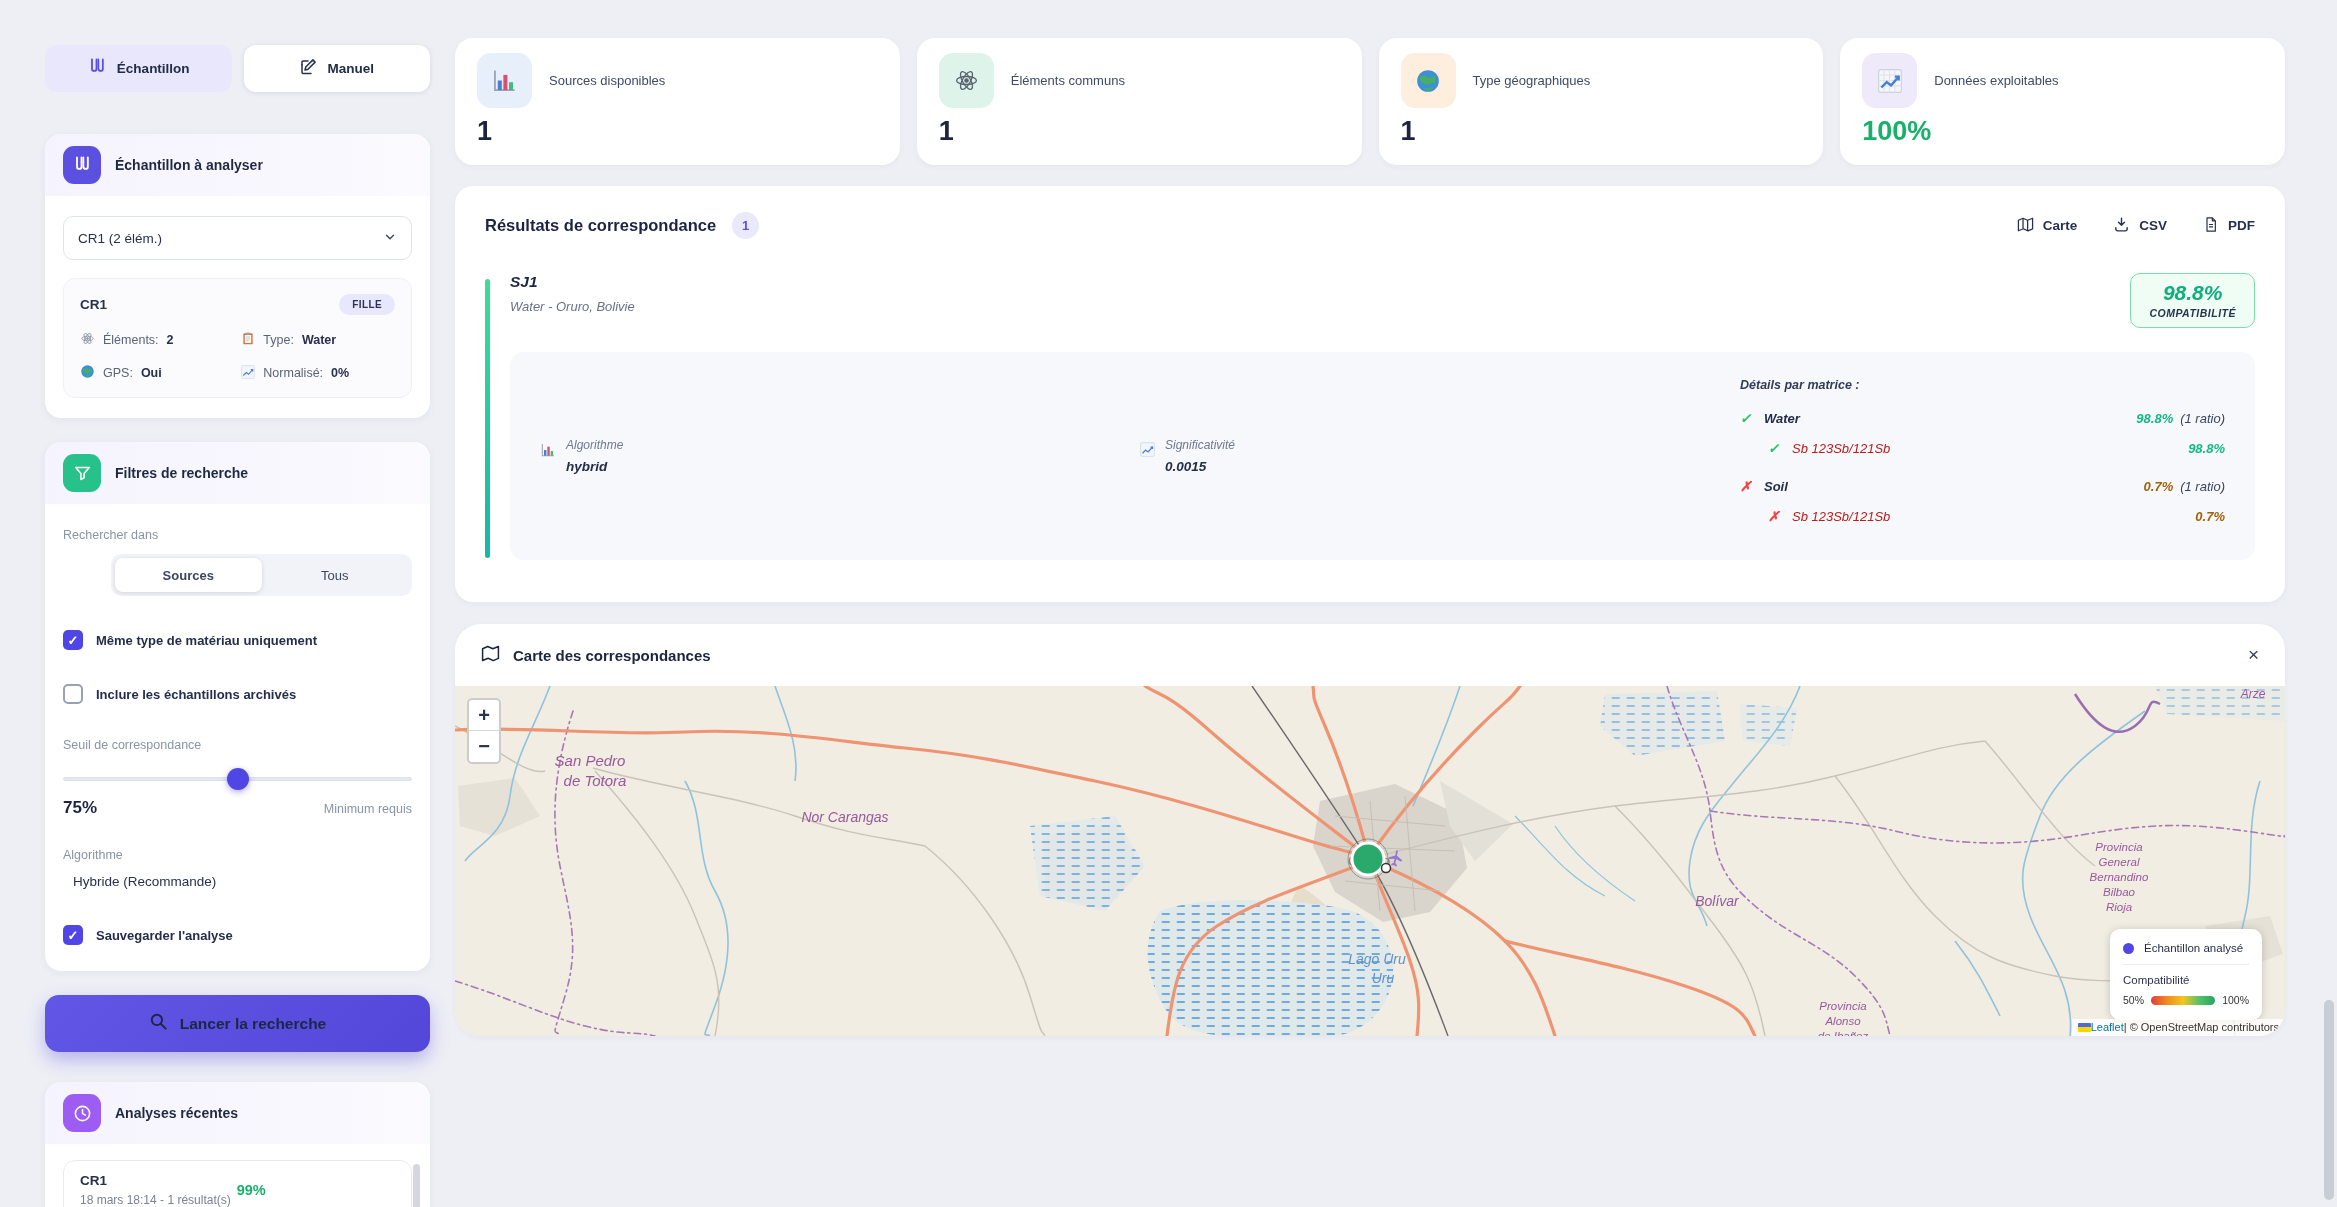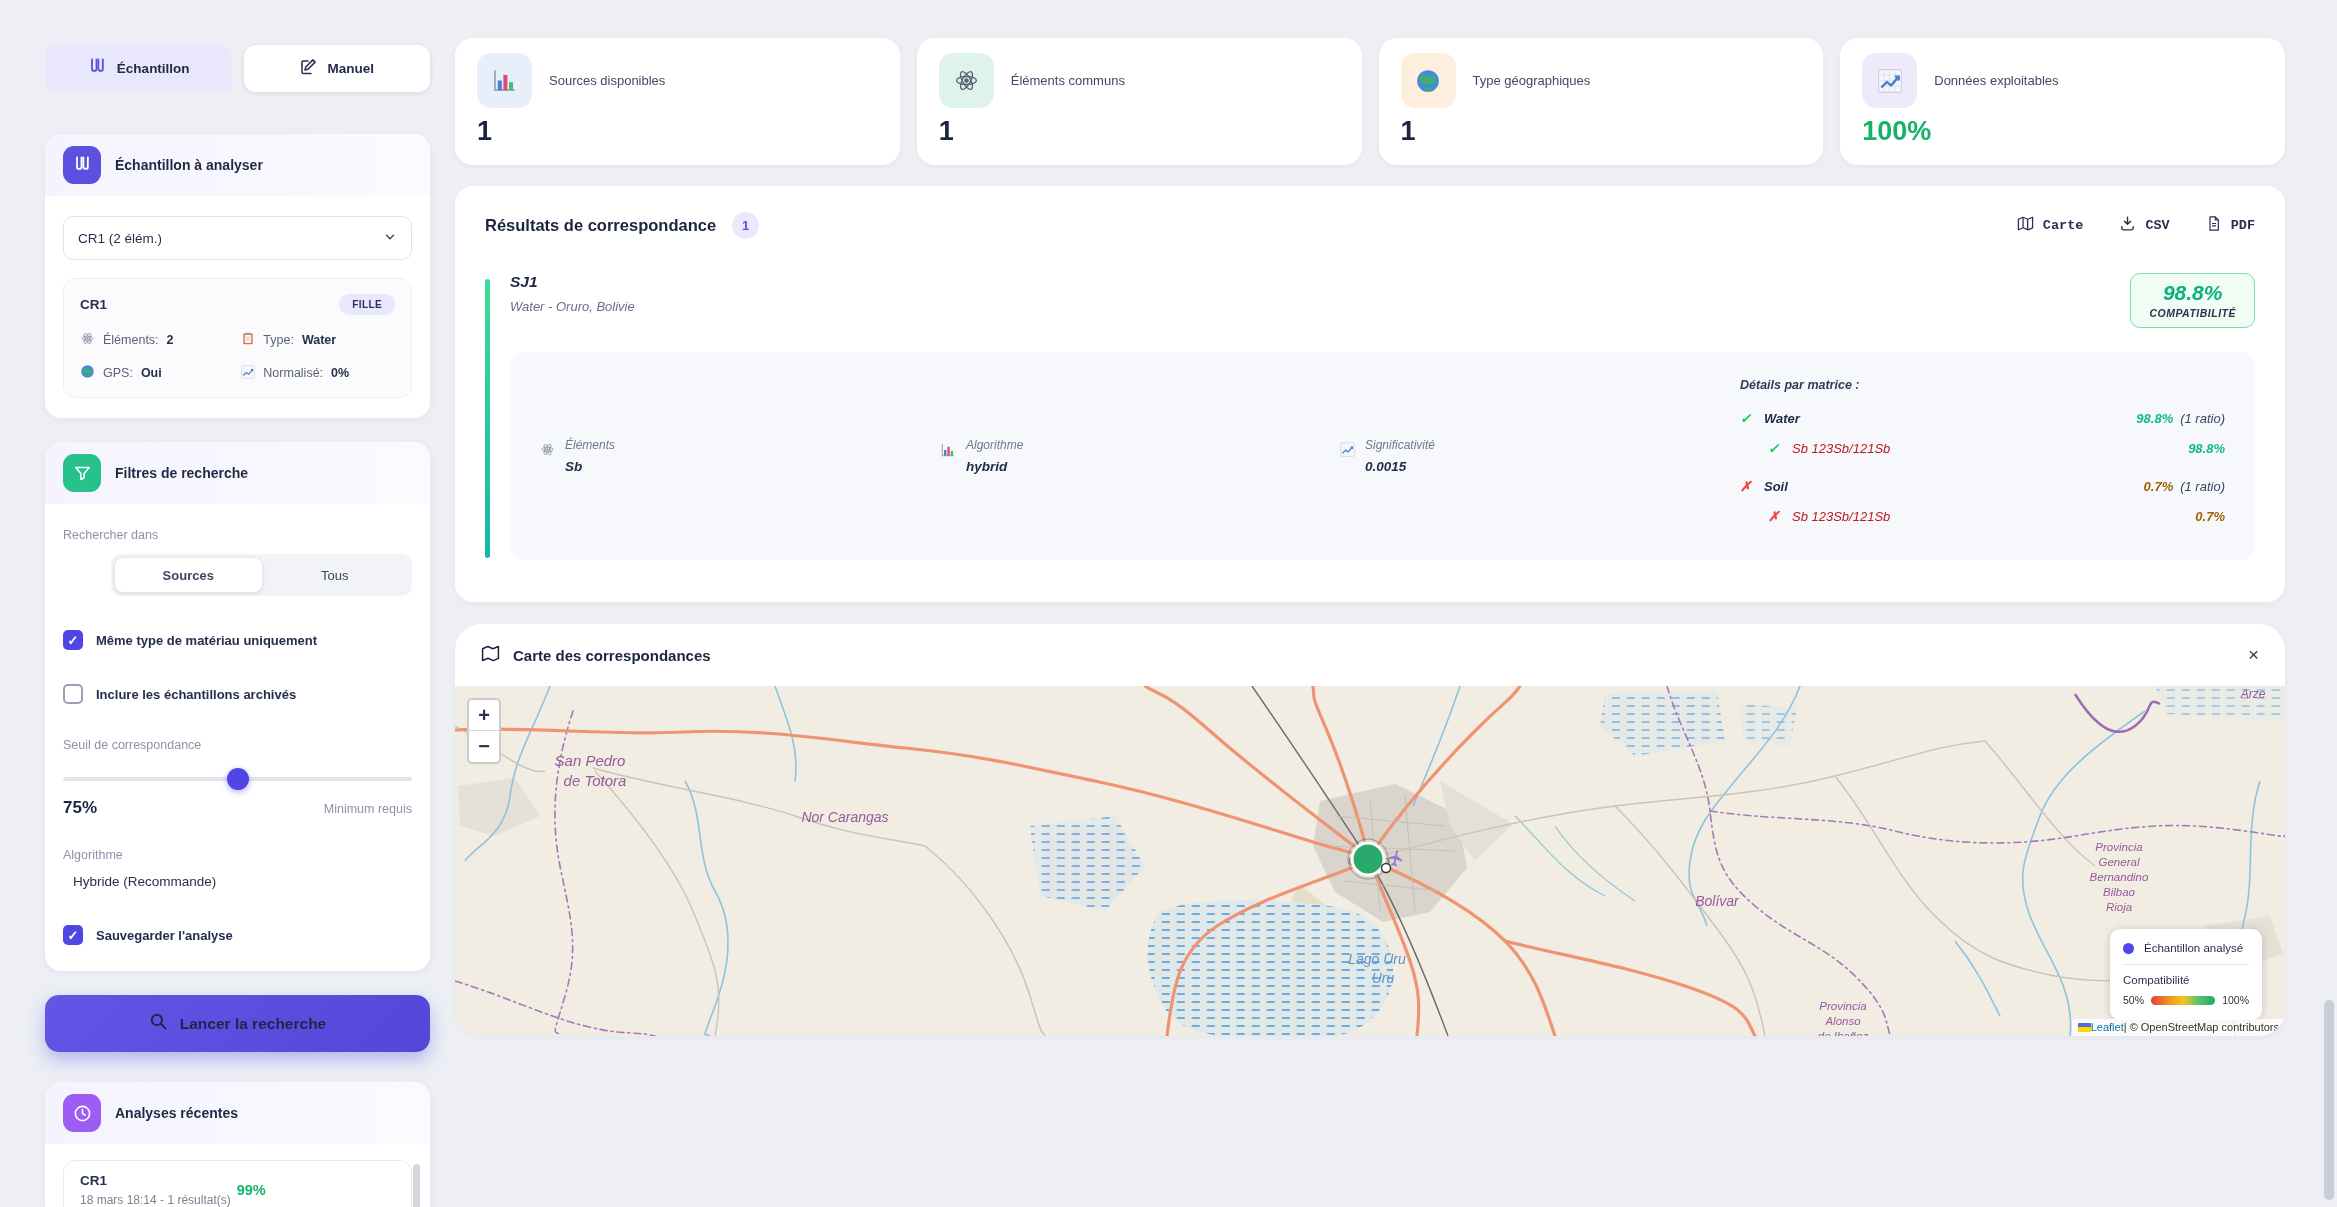--- a/index.html
+++ b/index.html
@@ -76,21 +76,21 @@
   .stat-label { font-size:13px; color:#3e4a66; }
   .stat-value { font-size:27px; font-weight:800; color:#1b2440; }
   .stat-value.green { color:#17b26a; }
 
   .results-card { background:#fff; border-radius:18px; padding:26px 30px 42px; margin-bottom:22px; box-shadow:0 2px 6px rgba(25,30,60,.04); }
   .results-head { display:flex; align-items:center; margin-bottom:34px; }
   .results-title { font-size:16.5px; font-weight:800; color:#1b2440; }
   .count-badge { width:27px; height:27px; border-radius:50%; background:#eae8fb; color:#5b51e2; font-size:13px;
                  font-weight:800; display:flex; align-items:center; justify-content:center; margin-left:16px; }
   .results-actions { margin-left:auto; display:flex; gap:36px; }
-  .action-btn { display:flex; align-items:center; gap:9px; font-size:13.5px; font-weight:700; color:#273050; cursor:pointer;font-family:Liberation Mono, monospace; }
+  .action-btn { display:flex; align-items:center; gap:9px; font-size:13.5px; font-weight:700; color:#273050; cursor:pointer; }
 
   .match { position:relative; padding-left:25px;font-style:italic; }
   .match-accent { position:absolute; left:0; top:6px; bottom:2px; width:5px; border-radius:3px;
                   background:linear-gradient(#3ddc97,#14b8a6); }
   .match-head { display:flex; align-items:flex-start; justify-content:space-between; }
   .match-name { font-size:15.5px; font-weight:800; color:#1d2742; }
   .match-sub { font-size:13px; color:#68708a; margin-top:8px; }
   .compat-badge { border:1.5px solid #7adfa8; background:#effdf4; border-radius:10px; padding:7px 18px 8px; text-align:center; }
   .compat-pct { font-size:21px; font-weight:800; color:#0fae7d; }
   .compat-lbl { font-size:10.5px; font-weight:800; letter-spacing:.5px; color:#27334e; margin-top:2px; }
@@ -433,34 +433,20 @@
           <div class="compat-badge">
             <div class="compat-pct">98.8%</div>
             <div class="compat-lbl">COMPATIBILITÉ</div>
           </div>
         </div>
 
         <div class="match-panel">
           <div class="info-cols">
             <div class="info-col">
               <span class="info-ic">
-                <svg width="15" height="15" viewBox="0 0 24 24" fill="none" stroke="#8a93a2" stroke-width="1.4">
-                  <ellipse cx="12" cy="12" rx="9" ry="3.6"></ellipse>
-                    <ellipse cx="12" cy="12" rx="9" ry="3.6" transform="rotate(60 12 12)"></ellipse>
-                  <ellipse cx="12" cy="12" rx="9" ry="3.6" transform="rotate(120 12 12)"></ellipse>
-                    <circle cx="12" cy="12" r="1.5" fill="#8a93a2"></circle>
-                </svg>
-              </span>
-              <div>
-                <div class="info-lbl">Éléments</div>
-                <div class="info-val">Sb</div>
-              </div>
-            </div>
-            <div class="info-col">
-              <span class="info-ic">
                 <svg width="16" height="16" viewBox="0 0 24 24" fill="none">
                   <path d="M3.5 3v17.5H21" stroke="#9aa4b0" stroke-width="1.6"></path>
                   <rect x="6" y="12" width="3.6" height="8.5" fill="#4a7dd6"></rect>
                     <rect x="11" y="7" width="3.6" height="13.5" fill="#d94f70"></rect>
                     <rect x="16" y="13.5" width="3.6" height="7" fill="#47b881"></rect>
                 </svg>
               </span>
               <div>
                 <div class="info-lbl">Algorithme</div>
                 <div class="info-val">hybrid</div>

